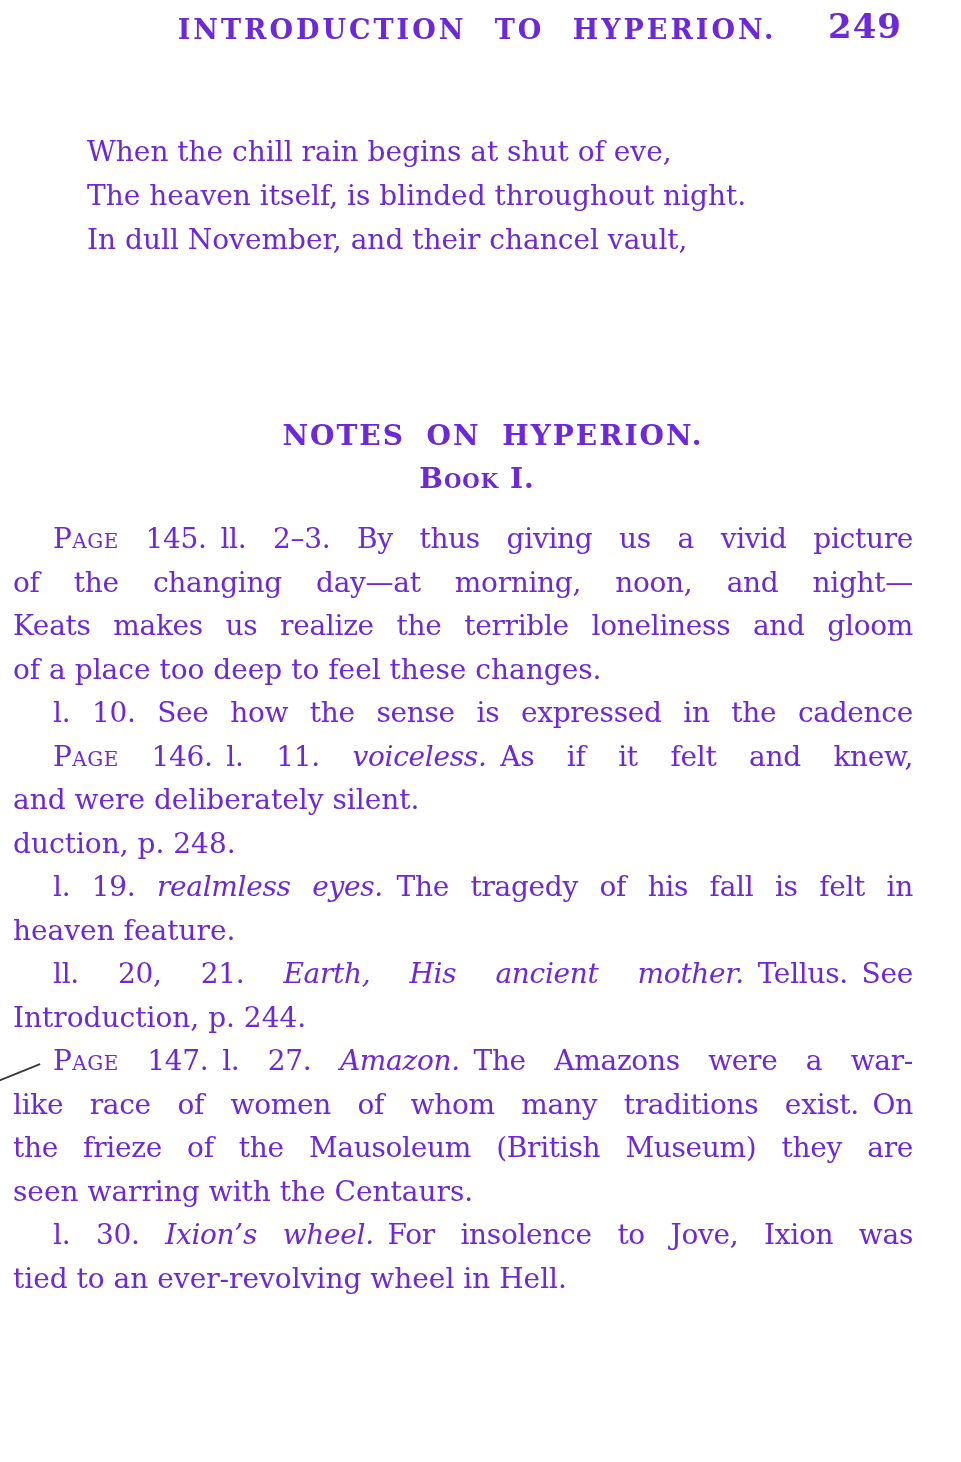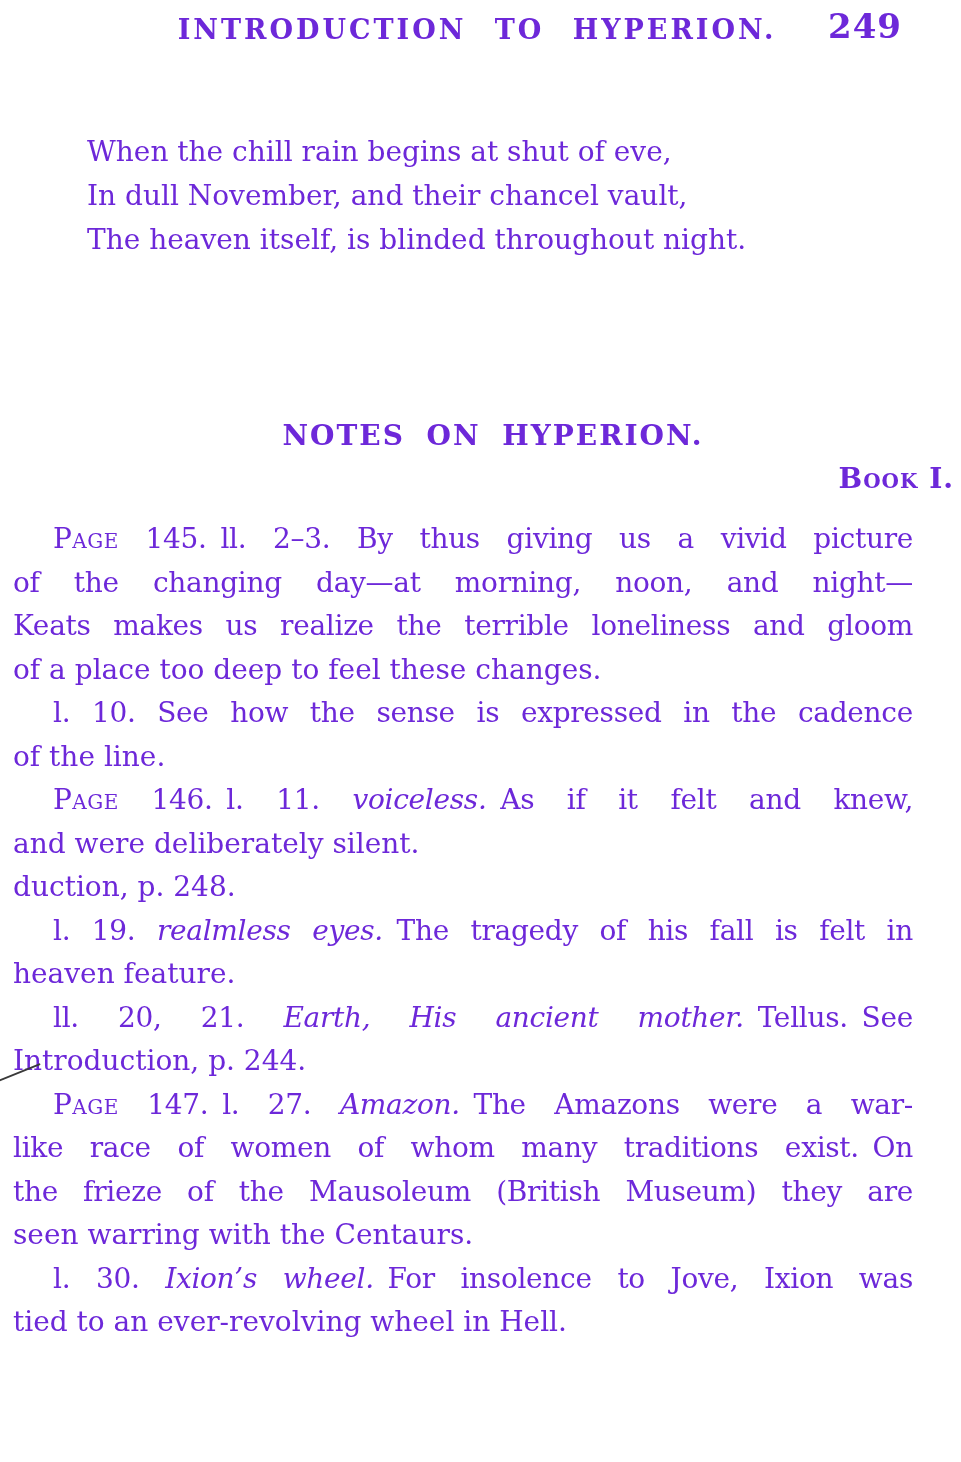--- a/index.html
+++ b/index.html
@@ -29,21 +29,21 @@
     position:absolute;top:212px;left:13px;width:900px;
     font-size:26px;line-height:43.5px;
   }
   .section-title{
     position:absolute;top:403px;left:0;width:100%;
     text-align:center;margin:16px;
     font-size:28px;font-weight:600;letter-spacing:2px;word-spacing:10px;
   }
   .section-subtitle{
     position:absolute;top:462px;left:0;width:100%;
-    text-align:right;margin:0;
+    text-align:center;margin:0;
     font-size:28px;font-weight:600;
     font-variant:small-caps;letter-spacing:1px;
   }
   .notes{
     position:absolute;top:517px;left:13px;width:900px;
     font-size:28px;line-height:43.5px;
   }
   .line{white-space:normal;}
   .line.j{
     text-align:justify;
@@ -61,35 +61,34 @@
 </style>
 </head>
 <body>
 
 <div class="page">
   <div class="running-title">INTRODUCTION TO HYPERION.</div>
   <div class="page-number">249</div>
 
   <div class="verse" id="verse">
       <div class="line"><span>When the chill rain begins at shut of eve,</span></div>
+      <div class="line"><span>The heaven itself, is blinded throughout night.</span></div>
       <div class="line"><span>In dull November, and their chancel vault,</span></div>
-      <div class="line"><span>The heaven itself, is blinded throughout night.</span></div>
     </div>
 
 
   <h2 class="section-title">NOTES ON HYPERION.</h2>
   <h3 class="section-subtitle">Book I.</h3>
 
   <div class="notes" id="notes">
       <div class="line j ind"><span class="sc">Page</span><span> 145. ll. 2–3. By thus giving us a vivid picture</span></div>
       <div class="line j"><span>of the changing day—at morning, noon, and night—</span></div>
       <div class="line j"><span>Keats makes us realize the terrible loneliness and gloom</span></div>
       <div class="line"><span>of a place too deep to feel these changes.</span></div>
       <div class="line j ind"><span>l. 10. See how the sense is expressed in the cadence</span></div>
-      <div class="line"><span>of the line.</span></div>
       <div class="line j ind"><span class="sc">Page</span><span> 146. l. 11. </span><span class="i">voiceless.</span><span> As if it felt and knew,</span></div>
       <div class="line"><span>and were deliberately silent.</span></div>
       <div class="line"><span>duction, p. 248.</span></div>
       <div class="line j ind"><span>l. 19. </span><span class="i">realmless eyes.</span><span> The tragedy of his fall is felt in</span></div>
       <div class="line"><span>heaven feature.</span></div>
       <div class="line j ind"><span>ll. 20, 21. </span><span class="i">Earth, His ancient mother.</span><span> Tellus. See</span></div>
       <div class="line"><span>Introduction, p. 244.</span></div>
       <div class="line j ind"><span class="sc">Page</span><span> 147. l. 27. </span><span class="i">Amazon.</span><span> The Amazons were a war-</span></div>
       <div class="line j"><span>like race of women of whom many traditions exist. On</span></div>
       <div class="line j"><span>the frieze of the Mausoleum (British Museum) they are</span></div>

